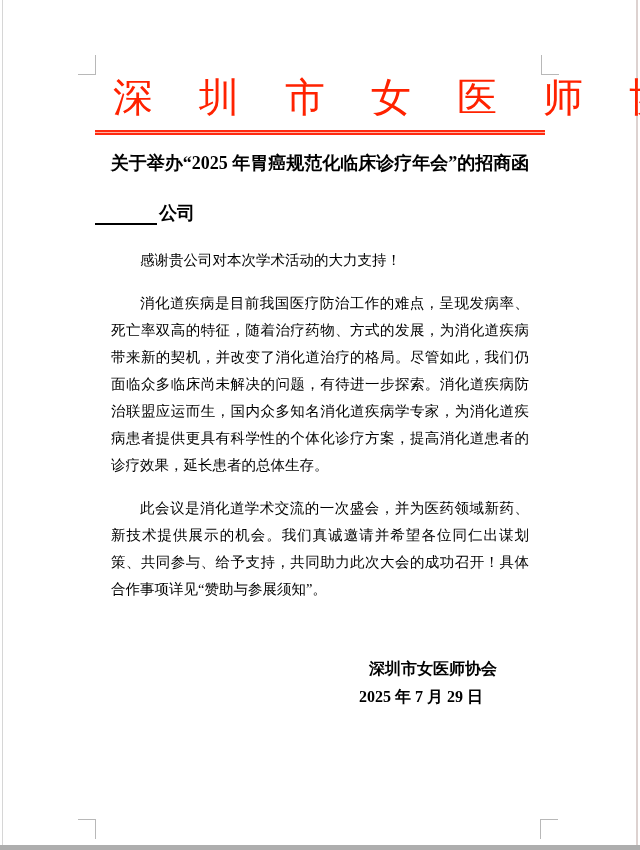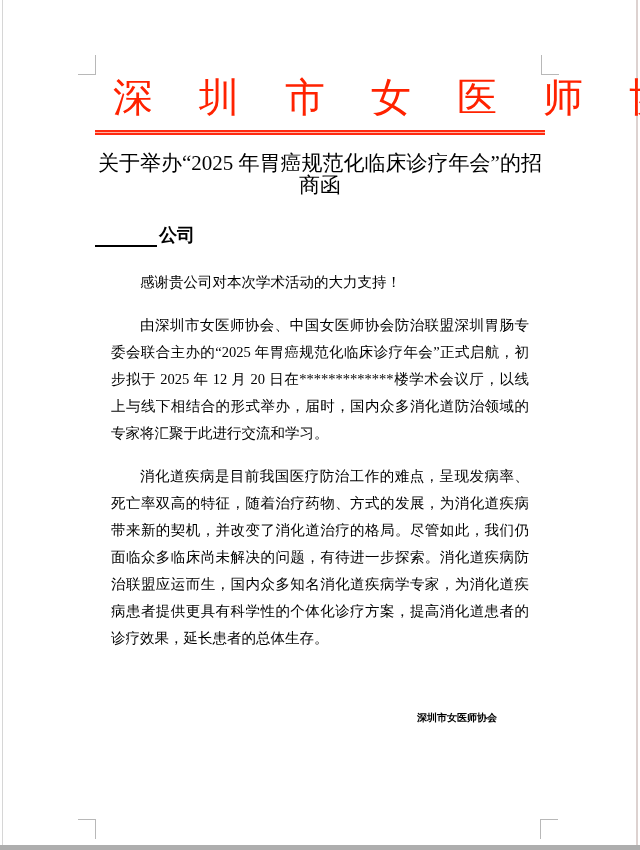--- a/index.html
+++ b/index.html
@@ -35,39 +35,39 @@
     font-weight:normal;
   }
   .rule { margin-top:9px; height:5px; background:#ff2a10; position:relative; }
   .rule::after {
     content:""; position:absolute; left:0; right:0; top:2px; height:1px;
     background:#ffb4a4;
   }
 
   .doc-title {
     margin-top:17px;
-    font-size:21px; line-height:22px;
-    font-weight:normal; text-align:center;
+    font-size:18px; line-height:22px;
+    font-weight:bold; text-align:center;
   }
 
   .addressee { margin-top:27px; height:24px; font-size:18px; }
   .blank {
     display:inline-block; width:62px; height:17px;
     border-bottom:2px solid #000; vertical-align:bottom;
   }
   .company { font-weight:bold; margin-left:2px; }
 
   .body-text {
     margin-top:22px;
     font-size:14.5px; line-height:27px;
     text-align:justify;
   }
   .body-text p { margin:16px; text-indent:2em; }
 
-  .signature { margin-top:52px; font-size:10px; font-weight:bold; }
+  .signature { margin-top:52px; font-size:16px; font-weight:bold; }
   .sig-org  { text-align:right; padding-right:48px; line-height:27px; }
   .sig-date { text-align:right; padding-right:62px; line-height:30px; }
 </style>
 </head>
 <body>
 
 <div class="page">
 
   <div class="edge-left"></div>
   <div class="edge-right"></div>
@@ -85,22 +85,23 @@
     <div class="rule"></div>
 
     <div class="doc-title">关于举办“2025 年胃癌规范化临床诊疗年会”的招商函</div>
 
     <div class="addressee">
       <span class="blank"></span><span class="company">公司</span>
     </div>
 
     <div class="body-text">
       <p>感谢贵公司对本次学术活动的大力支持！</p>
-      <p>由深圳市女医师协会、中国女医师协会防治联盟深圳胃肠专委会联合主办的“2025 年胃癌规范化临床诊疗年会”正式启航，初步拟于 2025 年 12 月 20 日在*************楼学术会议厅，以线上与线下相结合的形式举办，届时，国内众多消化道防治领域的专家将汇聚于此进行交流和学习。</p>
       <p>消化道疾病是目前我国医疗防治工作的难点，呈现发病率、死亡率双高的特征，随着治疗药物、方式的发展，为消化道疾病带来新的契机，并改变了消化道治疗的格局。尽管如此，我们仍面临众多临床尚未解决的问题，有待进一步探索。消化道疾病防治联盟应运而生，国内众多知名消化道疾病学专家，为消化道疾病患者提供更具有科学性的个体化诊疗方案，提高消化道患者的诊疗效果，延长患者的总体生存。</p>
+      <p>此会议是消化道学术交流的一次盛会，并为医药领域新药、新技术提供展示的机会。我们真诚邀请并希望各位同仁出谋划策、共同参与、给予支持，共同助力此次大会的成功召开！具体合作事项详见“赞助与参展须知”。</p>
     </div>
 
     <div class="signature">
       <div class="sig-org">深圳市女医师协会</div>
+      <div class="sig-date">2025 年 7 月 29 日</div>
     </div>
 
   </div>
 </div>
 
 </body></html>

